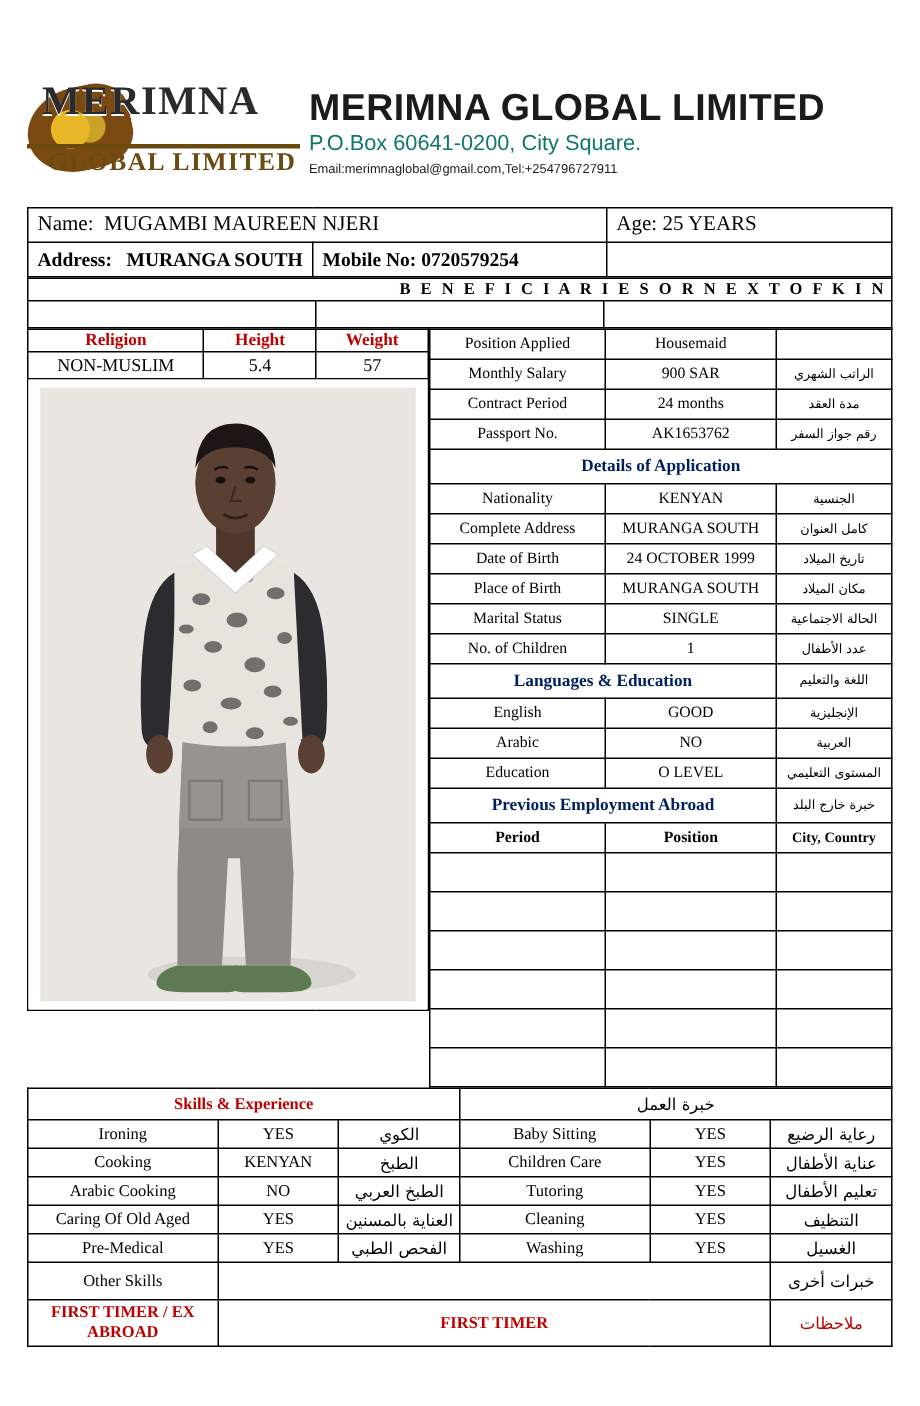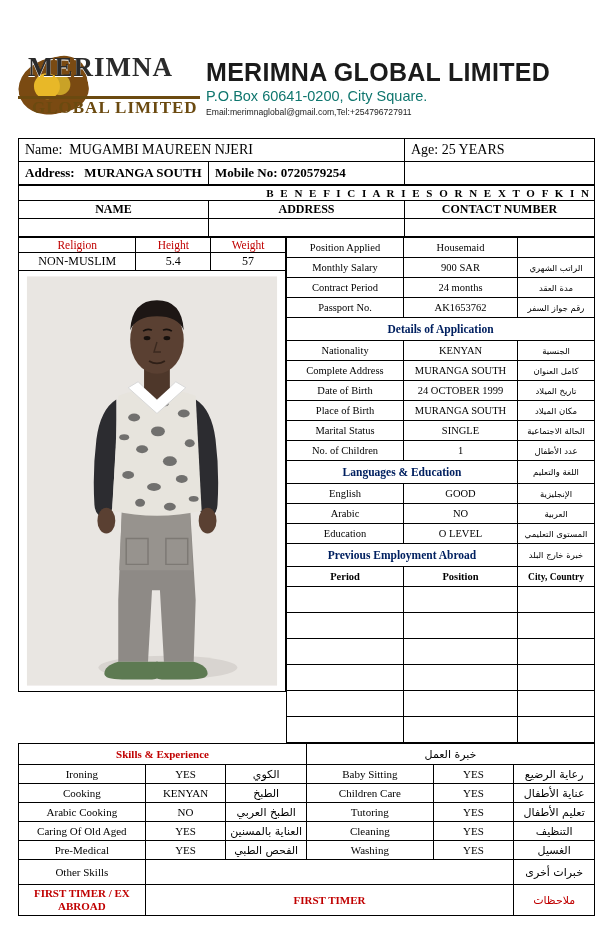--- a/index.html
+++ b/index.html
@@ -34,21 +34,21 @@
   .ben-title{text-align:right;font-weight:bold;font-size:11px;letter-spacing:2px;}
   .ben-head td{text-align:center;font-weight:bold;font-size:12px;}
   .ben-val td{text-align:center;font-weight:bold;font-size:12px;}
 
   
   .mid{display:flex;width:100%;}
   .midleft{width:268px;flex:0 0 268px;}
   .midright{flex:1;}
   .rhw{width:100%;}
   .rhw td{height:17px;}
-  .hdr{color:#c00000;font-weight:normal;text-align:center;font-size:11.5px;}
+  .hdr{color:#c00000;font-weight:bold;text-align:center;font-size:11.5px;}
   .hdrblue{color:#002060;font-weight:bold;text-align:center;font-size:11.5px;}
   .ar{font-size:8.5px;text-align:center;color:#000;font-family:"DejaVu Sans",sans-serif;direction:rtl;}
   .lbl{text-align:center;font-size:10.5px;}
   .val{text-align:center;font-size:10.5px;}
 
   .photo-cell{height:420px;vertical-align:top;padding:0;}
   .photo{width:100%;height:100%;position:relative;overflow:hidden;background:#fff;}
 
   .skills-title{color:#c00000;font-weight:bold;text-align:center;font-size:12px;}
   .skills td{height:16px;font-size:11px;}
@@ -101,25 +101,20 @@
       </td>
       <td style="width:33%">&nbsp;</td>
     </tr>
   </tbody>
     </table>
 
   <table>
     <tbody>
         <tr>
       <td colspan="3" class="ben-title">B E N E F I C I A R I E S   O R   N E X T   O F   K I N</td>
-    </tr>
-    <tr class="ben-head">
-      <td style="width:33%">NAME</td>
-      <td style="width:34%">ADDRESS</td>
-      <td style="width:33%">CONTACT NUMBER</td>
     </tr>
     <tr class="ben-val">
       <td>&nbsp;</td>
       <td>&nbsp;</td>
       <td>&nbsp;</td>
     </tr>
   </tbody>
     </table>
 
   <div class="mid">

